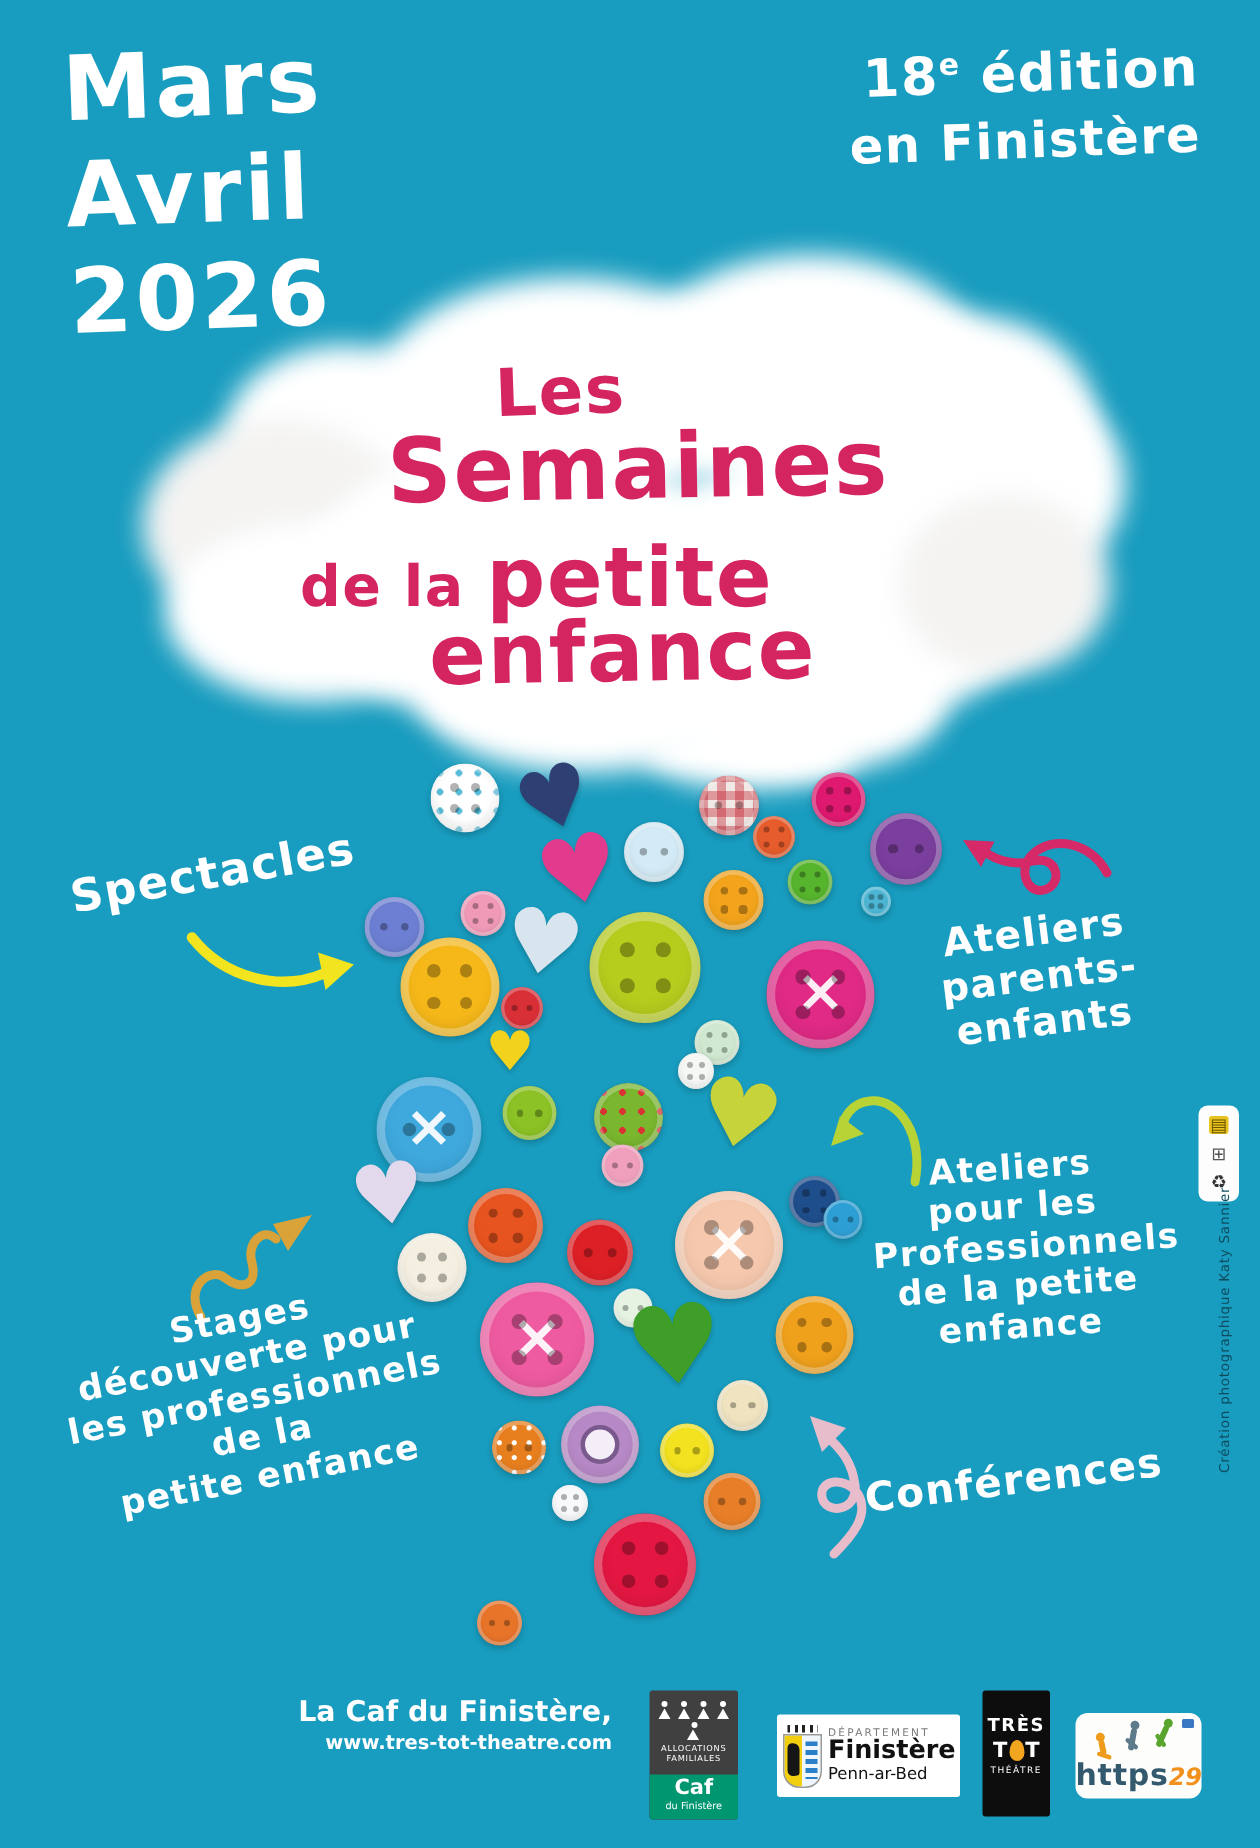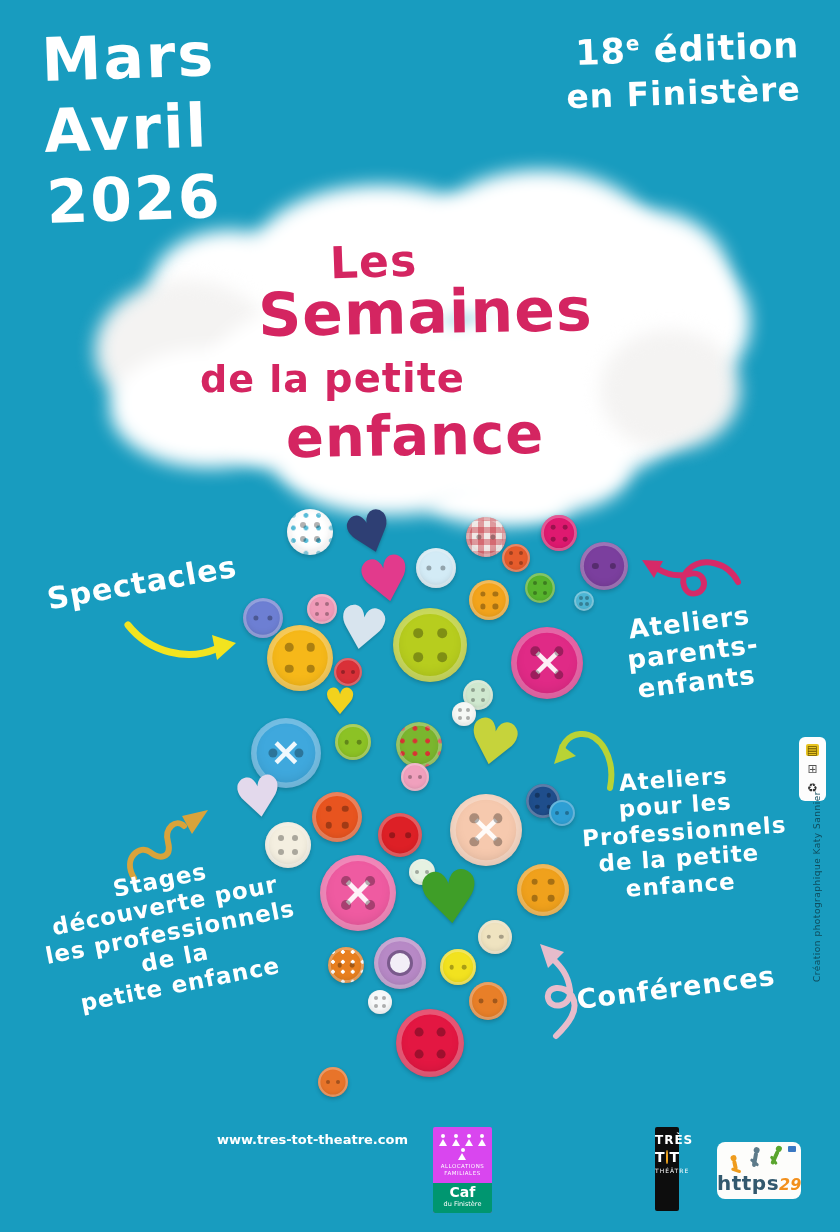--- a/index.html
+++ b/index.html
@@ -15,21 +15,21 @@
   .ed-line1 sup{font-size:20px;}
   .ed-line2{font-size:33px;letter-spacing:1px;margin-top:4px;}
 
   
   .blob{position:absolute;background:#ffffff;border-radius:50%;filter:blur(9px);}
   .blob.soft{background:#f4f3f2;}
   .title-line{position:absolute;color:#d42561;font-weight:bold;line-height:1;letter-spacing:1px;}
   .t-les{left:330px;top:240px;font-size:44px;transform:rotate(-2deg);}
   .t-sem{left:258px;top:282px;font-size:60px;transform:rotate(-1deg);}
   .t-line3{left:200px;top:358px;font-size:38px;}
-  .t-line3 .t-big{font-size:40px;font-weight:bold;}
+  .t-line3 .t-big{font-size:55px;font-weight:bold;}
   .t-enf{left:286px;top:408px;font-size:56px;transform:rotate(-1deg);}
 
   
   .label{position:absolute;color:#ffffff;font-weight:bold;letter-spacing:1px;text-align:center;line-height:1.15;}
   .lbl-spectacles{left:46px;top:566px;font-size:30px;transform:rotate(-10deg);}
   .lbl-parents{left:588px;top:608px;width:210px;font-size:26px;transform:rotate(-7deg);}
   .lbl-pros{left:582px;top:766px;width:190px;font-size:23px;transform:rotate(-4deg);}
   .lbl-stages{left:36px;top:866px;width:268px;font-size:23px;transform:rotate(-11deg);}
   .lbl-conferences{left:576px;top:972px;font-size:27px;transform:rotate(-7deg);}
 
@@ -40,42 +40,42 @@
   .hole{position:absolute;border-radius:50%;background:rgba(0,0,0,0.30);transform:translate(-50%,-50%);}
   .btn-heart{position:absolute;line-height:1;transform:translate(-50%,-56%);text-shadow:0 2px 3px rgba(0,0,0,0.18);}
   .medallion{position:absolute;left:50%;top:50%;transform:translate(-50%,-50%);background:#f3eef7;border-radius:50%;border:3px solid #7a5a8c;box-sizing:border-box;}
   .stitch{position:absolute;left:50%;top:50%;transform:translate(-50%,-54%);color:rgba(255,255,255,0.92);font-weight:bold;}
 
   
   .footer-text{left:60px;top:1130px;width:348px;text-align:right;color:#fff;font-weight:bold;line-height:1.2;}
   .ft-big{font-size:19px;}
   .ft-url{font-size:13px;margin-top:2px;}
 
-  .caf-logo{left:433px;top:1127px;width:59px;height:86px;background:#d946ef;border-radius:2px;overflow:hidden;}
+  .caf-logo{left:433px;top:1127px;width:59px;height:86px;background:#404040;border-radius:2px;overflow:hidden;}
   .caf-figs{display:flex;flex-wrap:wrap;justify-content:center;padding-top:6px;width:100%;}
   .caf-person{width:11px;height:12px;position:relative;margin:1px;}
   .caf-person::before{content:"";position:absolute;left:3.5px;top:0;width:4px;height:4px;background:#fff;border-radius:50%;}
   .caf-person::after{content:"";position:absolute;left:1px;top:4.5px;width:0;height:0;border-left:4.5px solid transparent;border-right:4.5px solid transparent;border-bottom:7px solid #fff;}
   .caf-alloc{color:#fff;font-size:5.5px;text-align:center;letter-spacing:0.5px;margin-top:2px;line-height:1.3;}
   .caf-green{position:absolute;left:0;bottom:0;width:100%;height:30px;background:#009670;text-align:center;color:#fff;}
   .caf-name{font-size:14px;font-weight:bold;line-height:1.1;margin-top:2px;}
   .caf-sub{font-size:6.5px;}
 
   .fin-logo{left:518px;top:1143px;width:122px;height:55px;background:#ffffff;border-radius:2px;display:flex;align-items:center;padding:0 4px;box-sizing:border-box;}
   .fin-shield-wrap{width:30px;margin-right:4px;text-align:center;}
   .fin-erm{height:5px;background:repeating-linear-gradient(90deg,#222 0 2px,transparent 2px 5px);margin:0 3px 1px 3px;}
   .fin-shield{width:24px;height:34px;margin:0 auto;border-radius:0 0 11px 11px;background:linear-gradient(90deg,#f2cf0e 0 50%,#eef6fb 50%);position:relative;overflow:hidden;border:1px solid #999;}
   .fin-shield::before{content:"";position:absolute;left:2px;top:5px;width:8px;height:22px;background:#151515;border-radius:4px 7px 2px 6px;transform:skewY(-8deg);}
   .fin-shield::after{content:"";position:absolute;right:2px;top:4px;width:8px;height:25px;background:repeating-linear-gradient(180deg,#2a7fc9 0 3px,transparent 3px 6px);}
   .fin-text{line-height:1.05;}
   .fin-dept{color:#7a7a7a;font-size:7px;letter-spacing:1.5px;}
   .fin-name{color:#111;font-size:17px;font-weight:bold;}
   .fin-sub{color:#111;font-size:11px;}
 
-  .ttt-logo{left:655px;top:1127px;width:24px;height:84px;background:#0d0d0d;color:#fff;text-align:center;border-radius:2px;padding-top:6px;box-sizing:border-box;}
+  .ttt-logo{left:655px;top:1127px;width:45px;height:84px;background:#0d0d0d;color:#fff;text-align:center;border-radius:2px;padding-top:16px;box-sizing:border-box;}
   .ttt-l1{font-size:12px;font-weight:bold;letter-spacing:1px;}
   .ttt-l2{font-size:14px;font-weight:bold;display:flex;align-items:center;justify-content:center;gap:1px;margin:2px 0;}
   .ttt-egg{display:inline-block;width:10px;height:14px;background:#f2a51f;border-radius:50% 50% 48% 52%/58% 58% 42% 42%;}
   .ttt-l3{font-size:6px;letter-spacing:1px;}
 
   .acepp-logo{left:717px;top:1142px;width:84px;height:57px;background:#fdfdfb;border-radius:8px;overflow:hidden;}
   .acepp-mark{position:absolute;right:5px;top:4px;width:8px;height:6px;background:#3a78c2;border-radius:1px;}
   .acepp-figs{position:absolute;left:14px;top:6px;width:60px;height:26px;}
   .af-fig{position:absolute;width:4px;height:15px;border-radius:2px;}
   .af-fig::before{content:"";position:absolute;left:-1px;top:-5px;width:6px;height:6px;border-radius:50%;background:inherit;}
@@ -378,38 +378,50 @@
     <div>Stages</div>
     <div>découverte pour</div>
     <div>les professionnels</div>
     <div>de la</div>
     <div>petite enfance</div>
   </div>
 
   <div class="label lbl-conferences">Conférences</div>
 
   <div class="abs footer-text">
+    <div class="ft-big">La Caf du Finistère,</div>
     <div class="ft-url">www.tres-tot-theatre.com</div>
   </div>
 
   <div class="abs caf-logo">
     <div class="caf-figs">
       <span class="caf-person"></span>
         <span class="caf-person"></span>
         <span class="caf-person"></span>
         <span class="caf-person"></span>
         <span class="caf-person"></span>
     </div>
     <div class="caf-alloc">ALLOCATIONS FAMILIALES</div>
     <div class="caf-green">
       <div class="caf-name">Caf</div>
       <div class="caf-sub">du Finistère</div>
     </div>
   </div>
 
+  <div class="abs fin-logo">
+    <div class="fin-shield-wrap">
+      <div class="fin-erm"></div>
+      <div class="fin-shield"></div>
+    </div>
+    <div class="fin-text">
+      <div class="fin-dept">DÉPARTEMENT</div>
+      <div class="fin-name">Finistère</div>
+      <div class="fin-sub">Penn-ar-Bed</div>
+    </div>
+  </div>
 
   <div class="abs ttt-logo">
     <div class="ttt-l1">TRÈS</div>
     <div class="ttt-l2">
         <span>T</span>
         <span class="ttt-egg"></span>
         <span>T</span>
       </div>
     <div class="ttt-l3">THÉÂTRE</div>
   </div>

